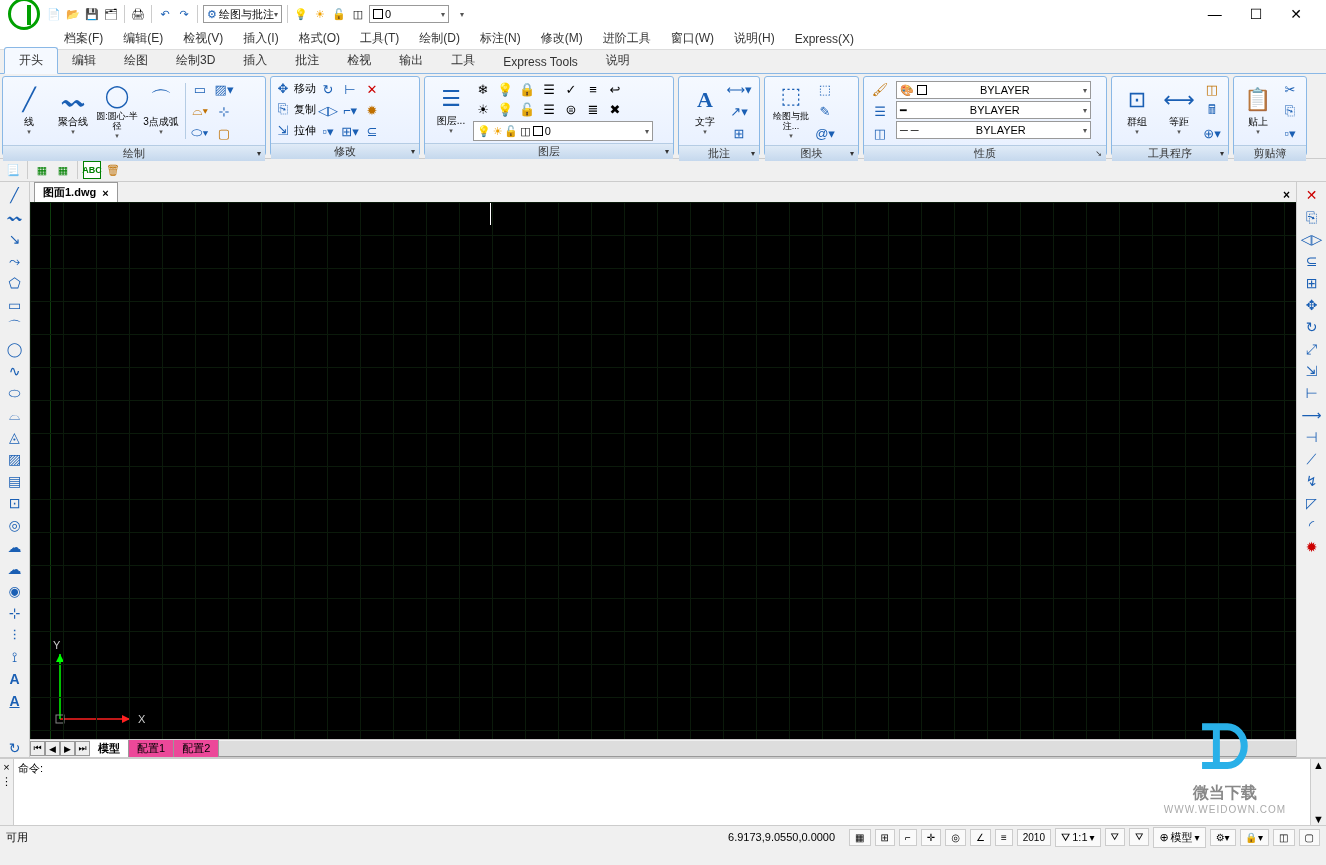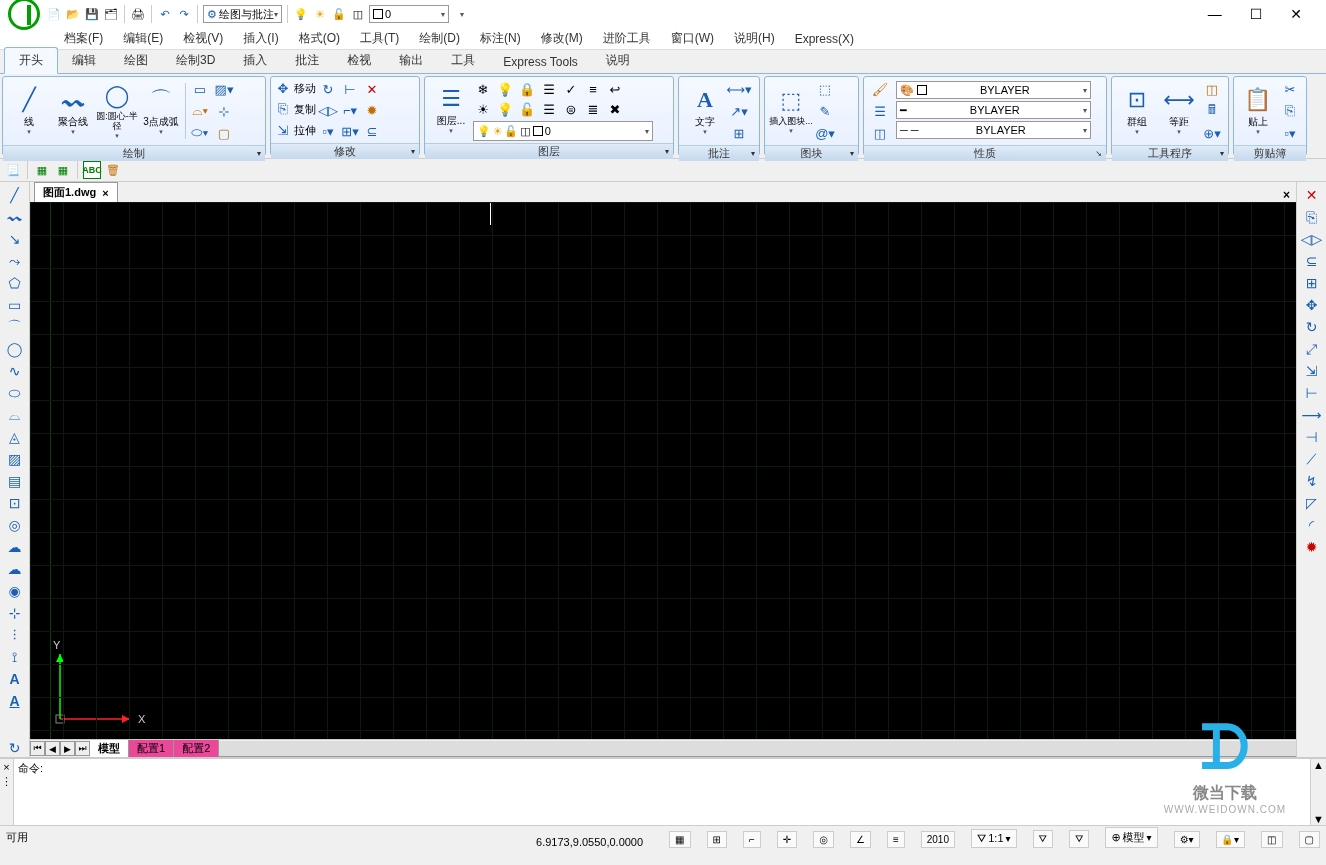--- a/index.html
+++ b/index.html
@@ -56,21 +56,21 @@
 .layout-tabs { height: 18px; background: #f0f0f0; display: flex; align-items: center; font-size: 11px; border-top: 1px solid #ccc; }
 .nav-btn { width: 15px; height: 15px; display: flex; align-items: center; justify-content: center; border: 1px solid #999; background: #eee; font-size: 9px; cursor: pointer; font-family: Arial; }
 .layout-tab { padding: 1px 8px; border-right: 1px solid #999; cursor: pointer; background:#ec4899; }
 .layout-tab.active { background: #fff; font-weight: bold; }
 .layout-rest { flex:1; border-bottom:1px solid #999; height:16px; background:#ddd;}
 .cmdwin { height: 68px; border-top: 2px solid #ccc; display: flex; background: #fff; }
 .cmd-close { width: 14px; display: flex; flex-direction:column; align-items: center; padding-top:2px; gap:2px; border-right: 1px solid #ccc; font-size: 9px; cursor: pointer; background:#f0f0f0;}
 .cmd-text { flex: 1; padding: 2px 4px; font-size: 11px; line-height: 1.3; font-family:Arial; }
 .cmd-scroll { width:16px; background:#f0f0f0; border-left:1px solid #ccc; display:flex; flex-direction:column; justify-content:space-between; align-items:center; font-size:8px;}
 .statusbar { height: 23px; background: #f0f0f0; border-top: 1px solid #ccc; display: flex; align-items: center; padding: 0 6px; font-size: 11px; }
-.status-right { margin-left: auto; display: flex; align-items: flex-end; gap: 16px; }
+.status-right { margin-left: auto; display: flex; align-items: center; gap: 4px; }
 .status-item { padding: 2px 5px; border: 1px solid #ccc; background: #fafafa; cursor: pointer; font-size: 10px; display: flex; align-items: center; gap: 2px; }
 .watermark { position: absolute; right: 40px; bottom: 50px; text-align: center; pointer-events: none; }
 .watermark .logo { font-size: 60px; font-weight: bold; color: #29b0e8; font-family: Arial; }
 .watermark .txt { font-size: 16px; font-weight: bold; color: #888; }
 .watermark .url { font-size: 10px; color: #aaa; letter-spacing: 1px;}
 .cursor-cross{position:absolute; left:410px; top:0; pointer-events:none;}
 .cursor-h{ width:100px; height:1px; background:#fff;}
 .cursor-v{ width:1px; height:22px; background:#fff; margin-left:50px;}
 .sep-v { width:1px; background:#b5cce4; margin: 4px 2px; align-self:stretch;}
 </style>
@@ -279,21 +279,21 @@
     <div class="panel-title">
         <span>批注</span>
         <span class="expand">▾</span>
       </div>
   </div>
 
   <div class="panel" style="width:95px">
     <div class="panel-body">
       <div class="big-btn big-btn-arr">
           <span class="icon" style="color:#1a5fb4">⬚</span>
-          <span class="label" style="font-size:9px">插入图块...</span>
+          <span class="label" style="font-size:9px">绘图与批注...</span>
         </div>
       <div class="small-btns">
         <span class="tiny-btn" style="color:#1a5fb4">⬚</span>
         <span class="tiny-btn" style="color:#1a5fb4">✎</span>
         <span class="tiny-btn" style="color:#1a5fb4">@▾</span>
       </div>
     </div>
     <div class="panel-title">
         <span>图块</span>
         <span class="expand">▾</span>

